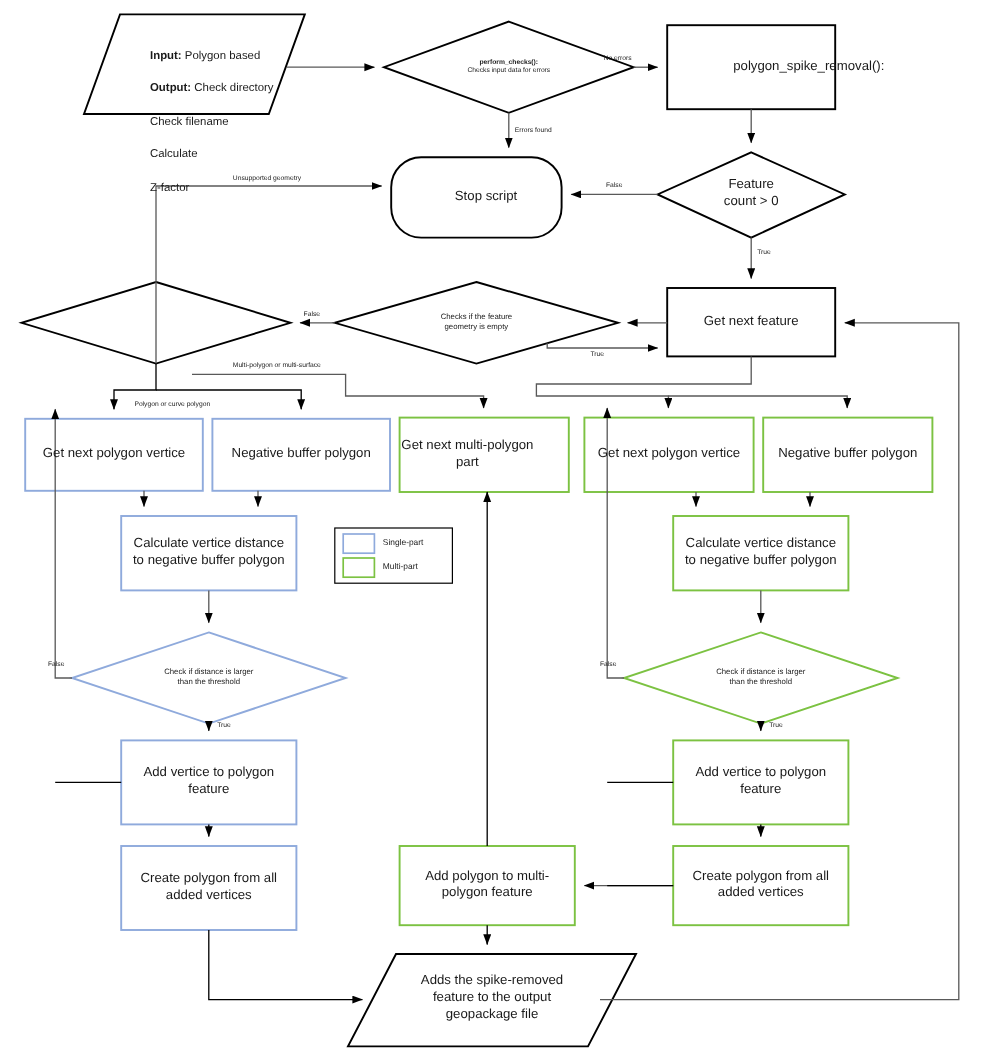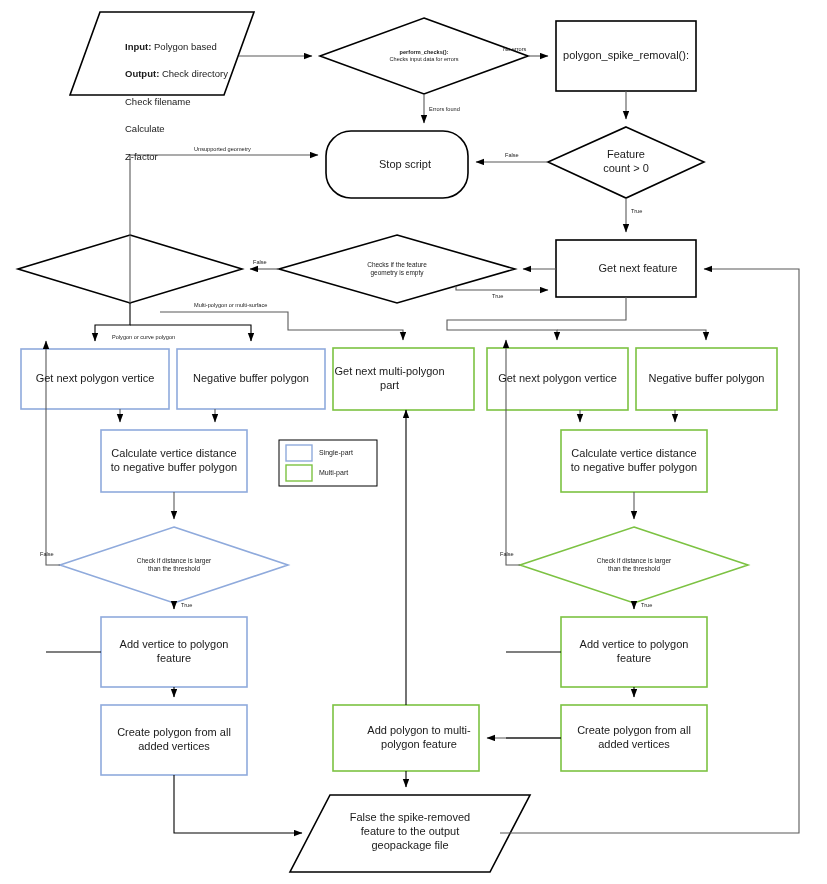--- a/index.html
+++ b/index.html
@@ -175,28 +175,28 @@
     <span>Check filename</span><br>
     <span>Calculate</span><br>
     <span>Z-factor</span>
   </div>
 
   <div class="node-text t-tiny" style="left:366px; top:38px; width:116px; height:36px; flex-direction:column;">
     <span class="bold">perform_checks():</span>
     <span style="display:block;">Checks input data for errors</span>
   </div>
 
-  <div class="node-text t-normal" style="left:556px; top:21px; width:140px; height:70px;">polygon_spike_removal():</div>
+  <div class="node-text t-normal" style="left:556px; top:21px; width:140px; height:70px;padding-left:48px;">polygon_spike_removal():</div>
 
   <div class="node-text t-normal" style="left:326px; top:131px; width:158px; height:67px;">Stop script</div>
 
   <div class="node-text t-normal" style="left:578px; top:138px; width:96px; height:48px;">Feature
 count &gt; 0</div>
 
-  <div class="node-text t-normal" style="left:556px; top:240px; width:140px; height:57px;margin-left:12px;">Get next feature</div>
+  <div class="node-text t-normal" style="left:556px; top:240px; width:140px; height:57px;">Get next feature</div>
 
   <div class="node-text t-small" style="left:337px; top:253px; width:120px; height:32px;">Checks if the feature
 geometry is empty</div>
 
 
   <div class="node-text t-normal" style="left:21px; top:349px; width:148px; height:60px;">Get next polygon vertice</div>
   <div class="node-text t-normal" style="left:177px; top:349px; width:148px; height:60px;">Negative buffer polygon</div>
   <div class="node-text t-normal" style="left:101px; top:430px; width:146px; height:62px;">Calculate vertice distance
 to negative buffer polygon</div>
   <div class="node-text t-small" style="left:114px; top:549px; width:120px; height:32px;">Check if distance is larger
@@ -211,24 +211,24 @@
   <div class="node-text t-normal" style="left:487px; top:348px; width:141px; height:62px;">Get next polygon vertice</div>
   <div class="node-text t-normal" style="left:636px; top:348px; width:141px; height:62px;">Negative buffer polygon</div>
   <div class="node-text t-normal" style="left:561px; top:430px; width:146px; height:62px;">Calculate vertice distance
 to negative buffer polygon</div>
   <div class="node-text t-small" style="left:574px; top:549px; width:120px; height:32px;">Check if distance is larger
 than the threshold</div>
   <div class="node-text t-normal" style="left:561px; top:617px; width:146px; height:70px;">Add vertice to polygon
 feature</div>
   <div class="node-text t-normal" style="left:561px; top:705px; width:146px; height:66px;">Create polygon from all
 added vertices</div>
-  <div class="node-text t-normal" style="left:346px; top:705px; width:146px; height:66px;">Add polygon to multi-
+  <div class="node-text t-normal" style="left:333px; top:705px; width:146px; height:66px;">Add polygon to multi-
 polygon feature</div>
 
-  <div class="node-text t-normal" style="left:310px; top:800px; width:200px; height:64px;">False the spike-removed
+  <div class="node-text t-normal" style="left:310px; top:800px; width:200px; height:64px;">Adds the spike-removed
 feature to the output
 geopackage file</div>
 
   <div class="edge-label" style="left:503px; top:46px;">No errors</div>
   <div class="edge-label" style="left:429px; top:106px;">Errors found</div>
   <div class="edge-label" style="left:505px; top:152px;">False</div>
   <div class="edge-label" style="left:631px; top:208px;">True</div>
   <div class="edge-label" style="left:253px; top:259px;">False</div>
   <div class="edge-label" style="left:492px; top:293px;">True</div>
   <div class="edge-label" style="left:194px; top:146px;">Unsupported geometry</div>

